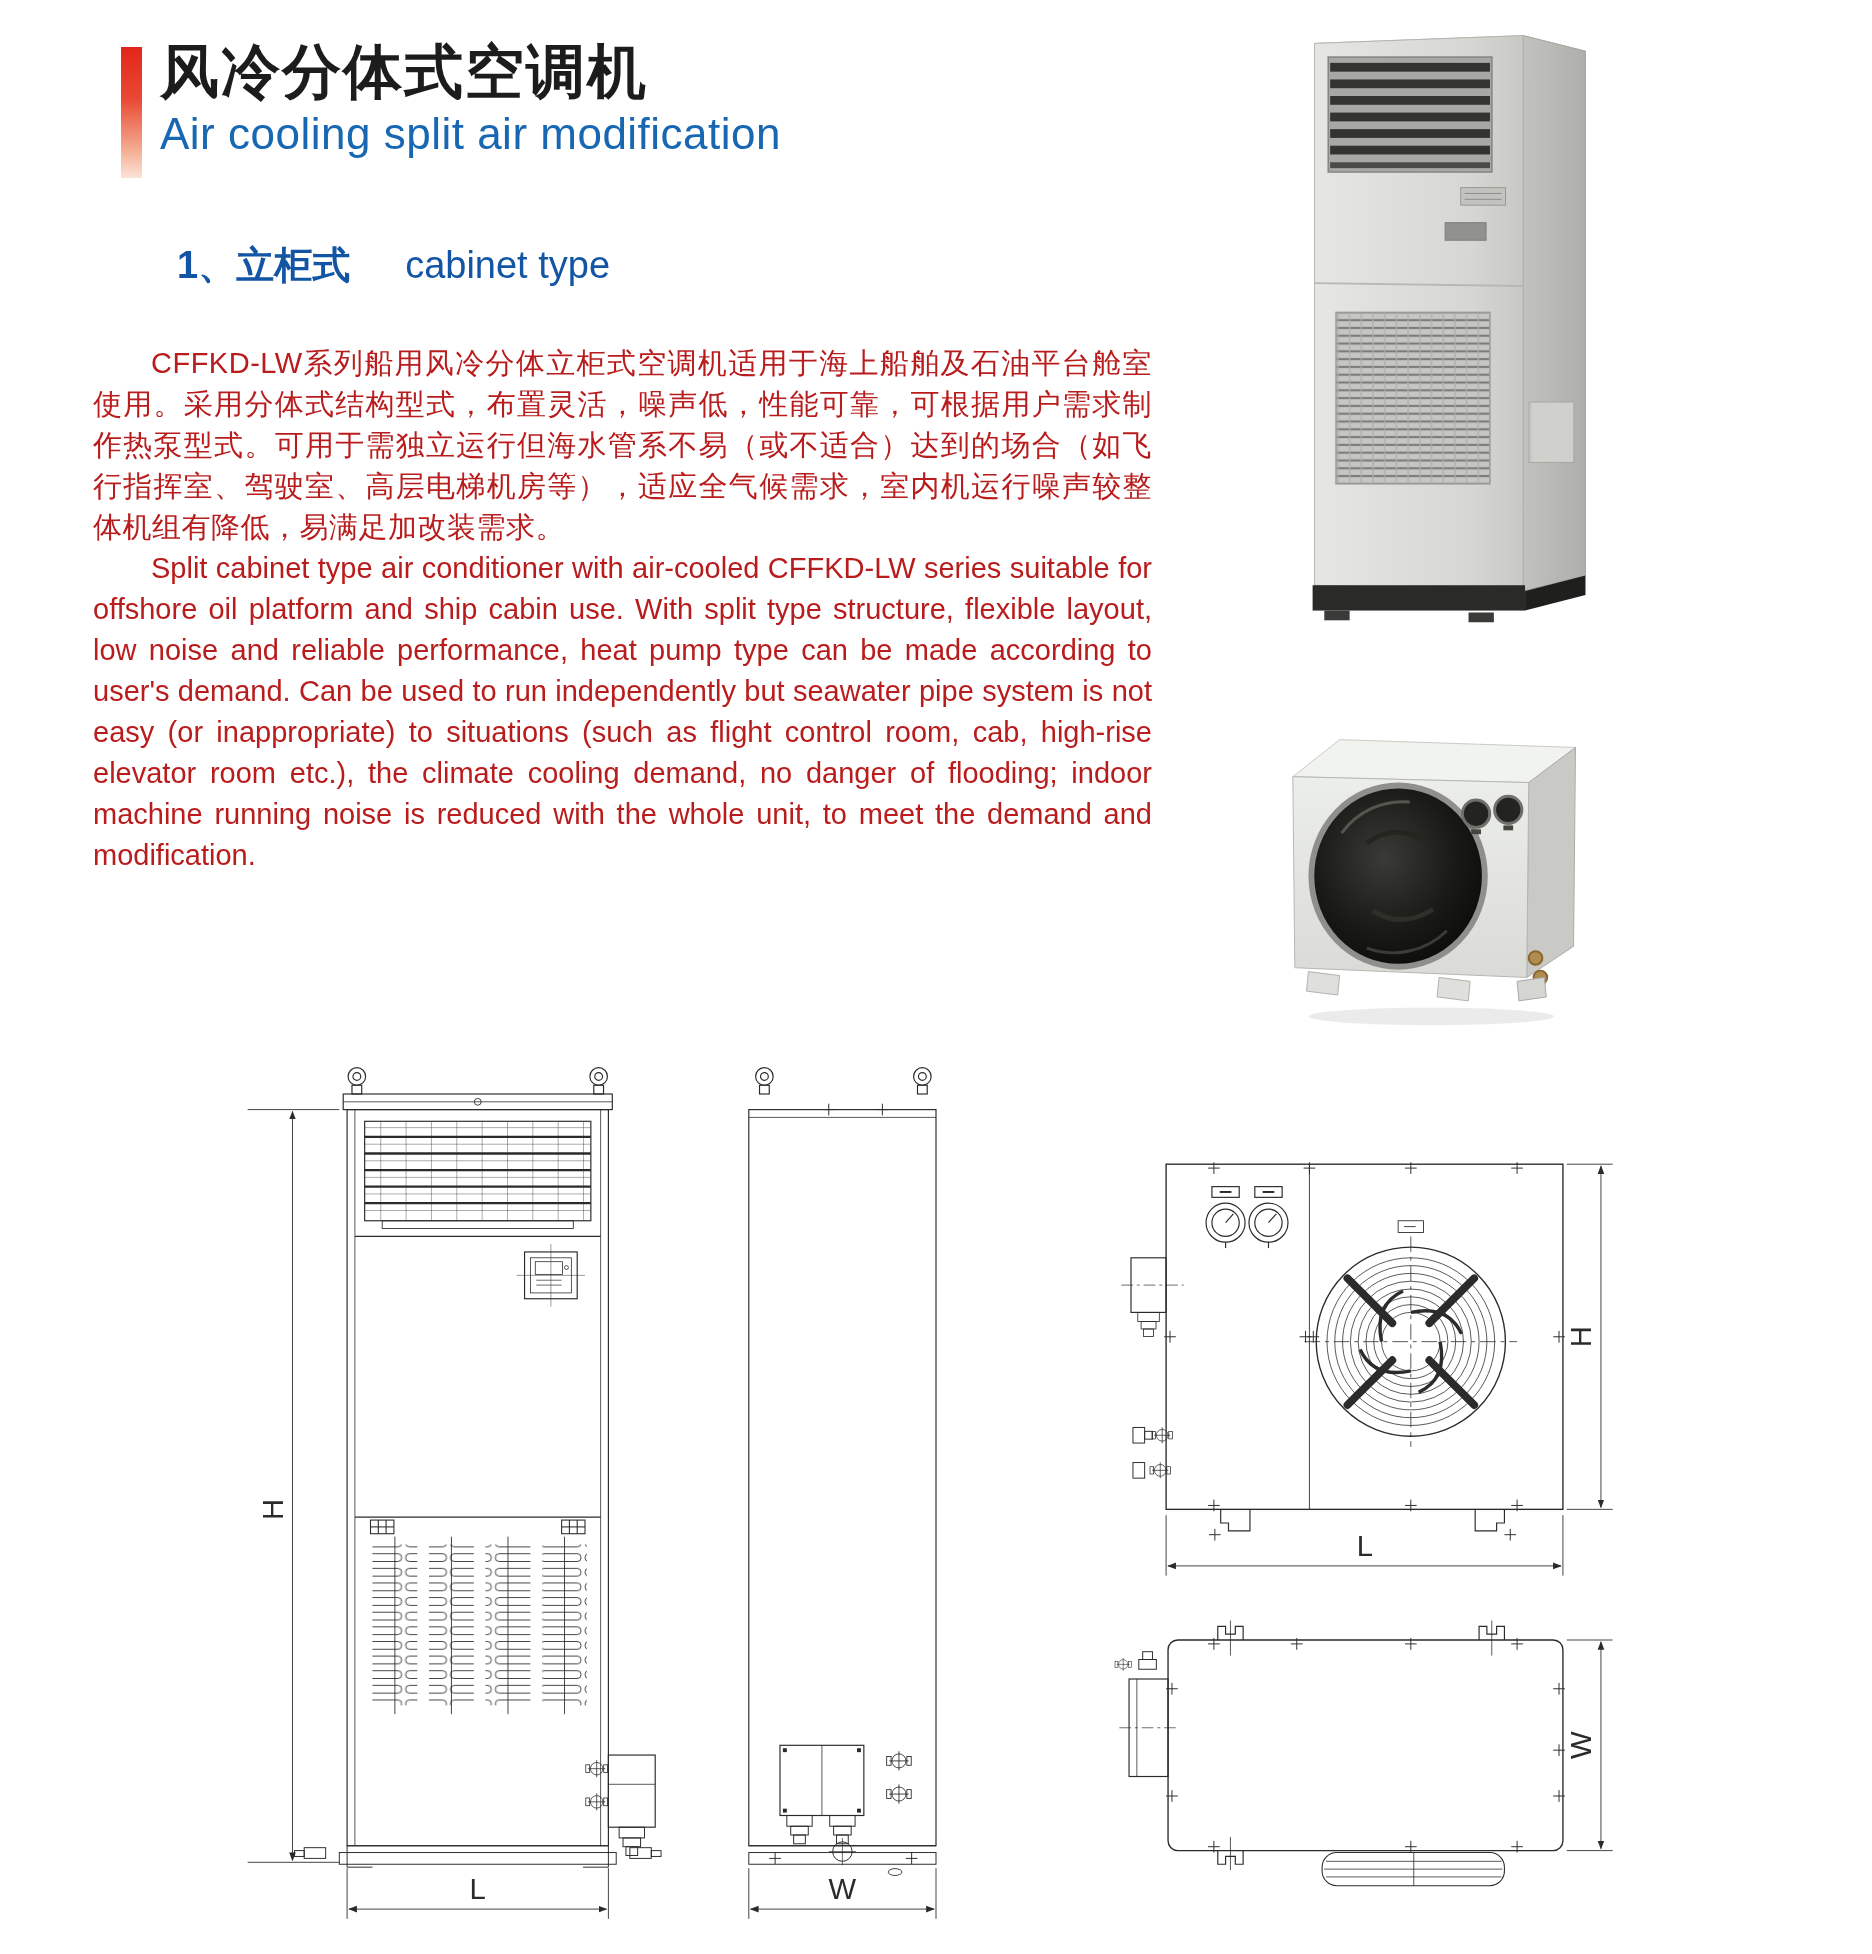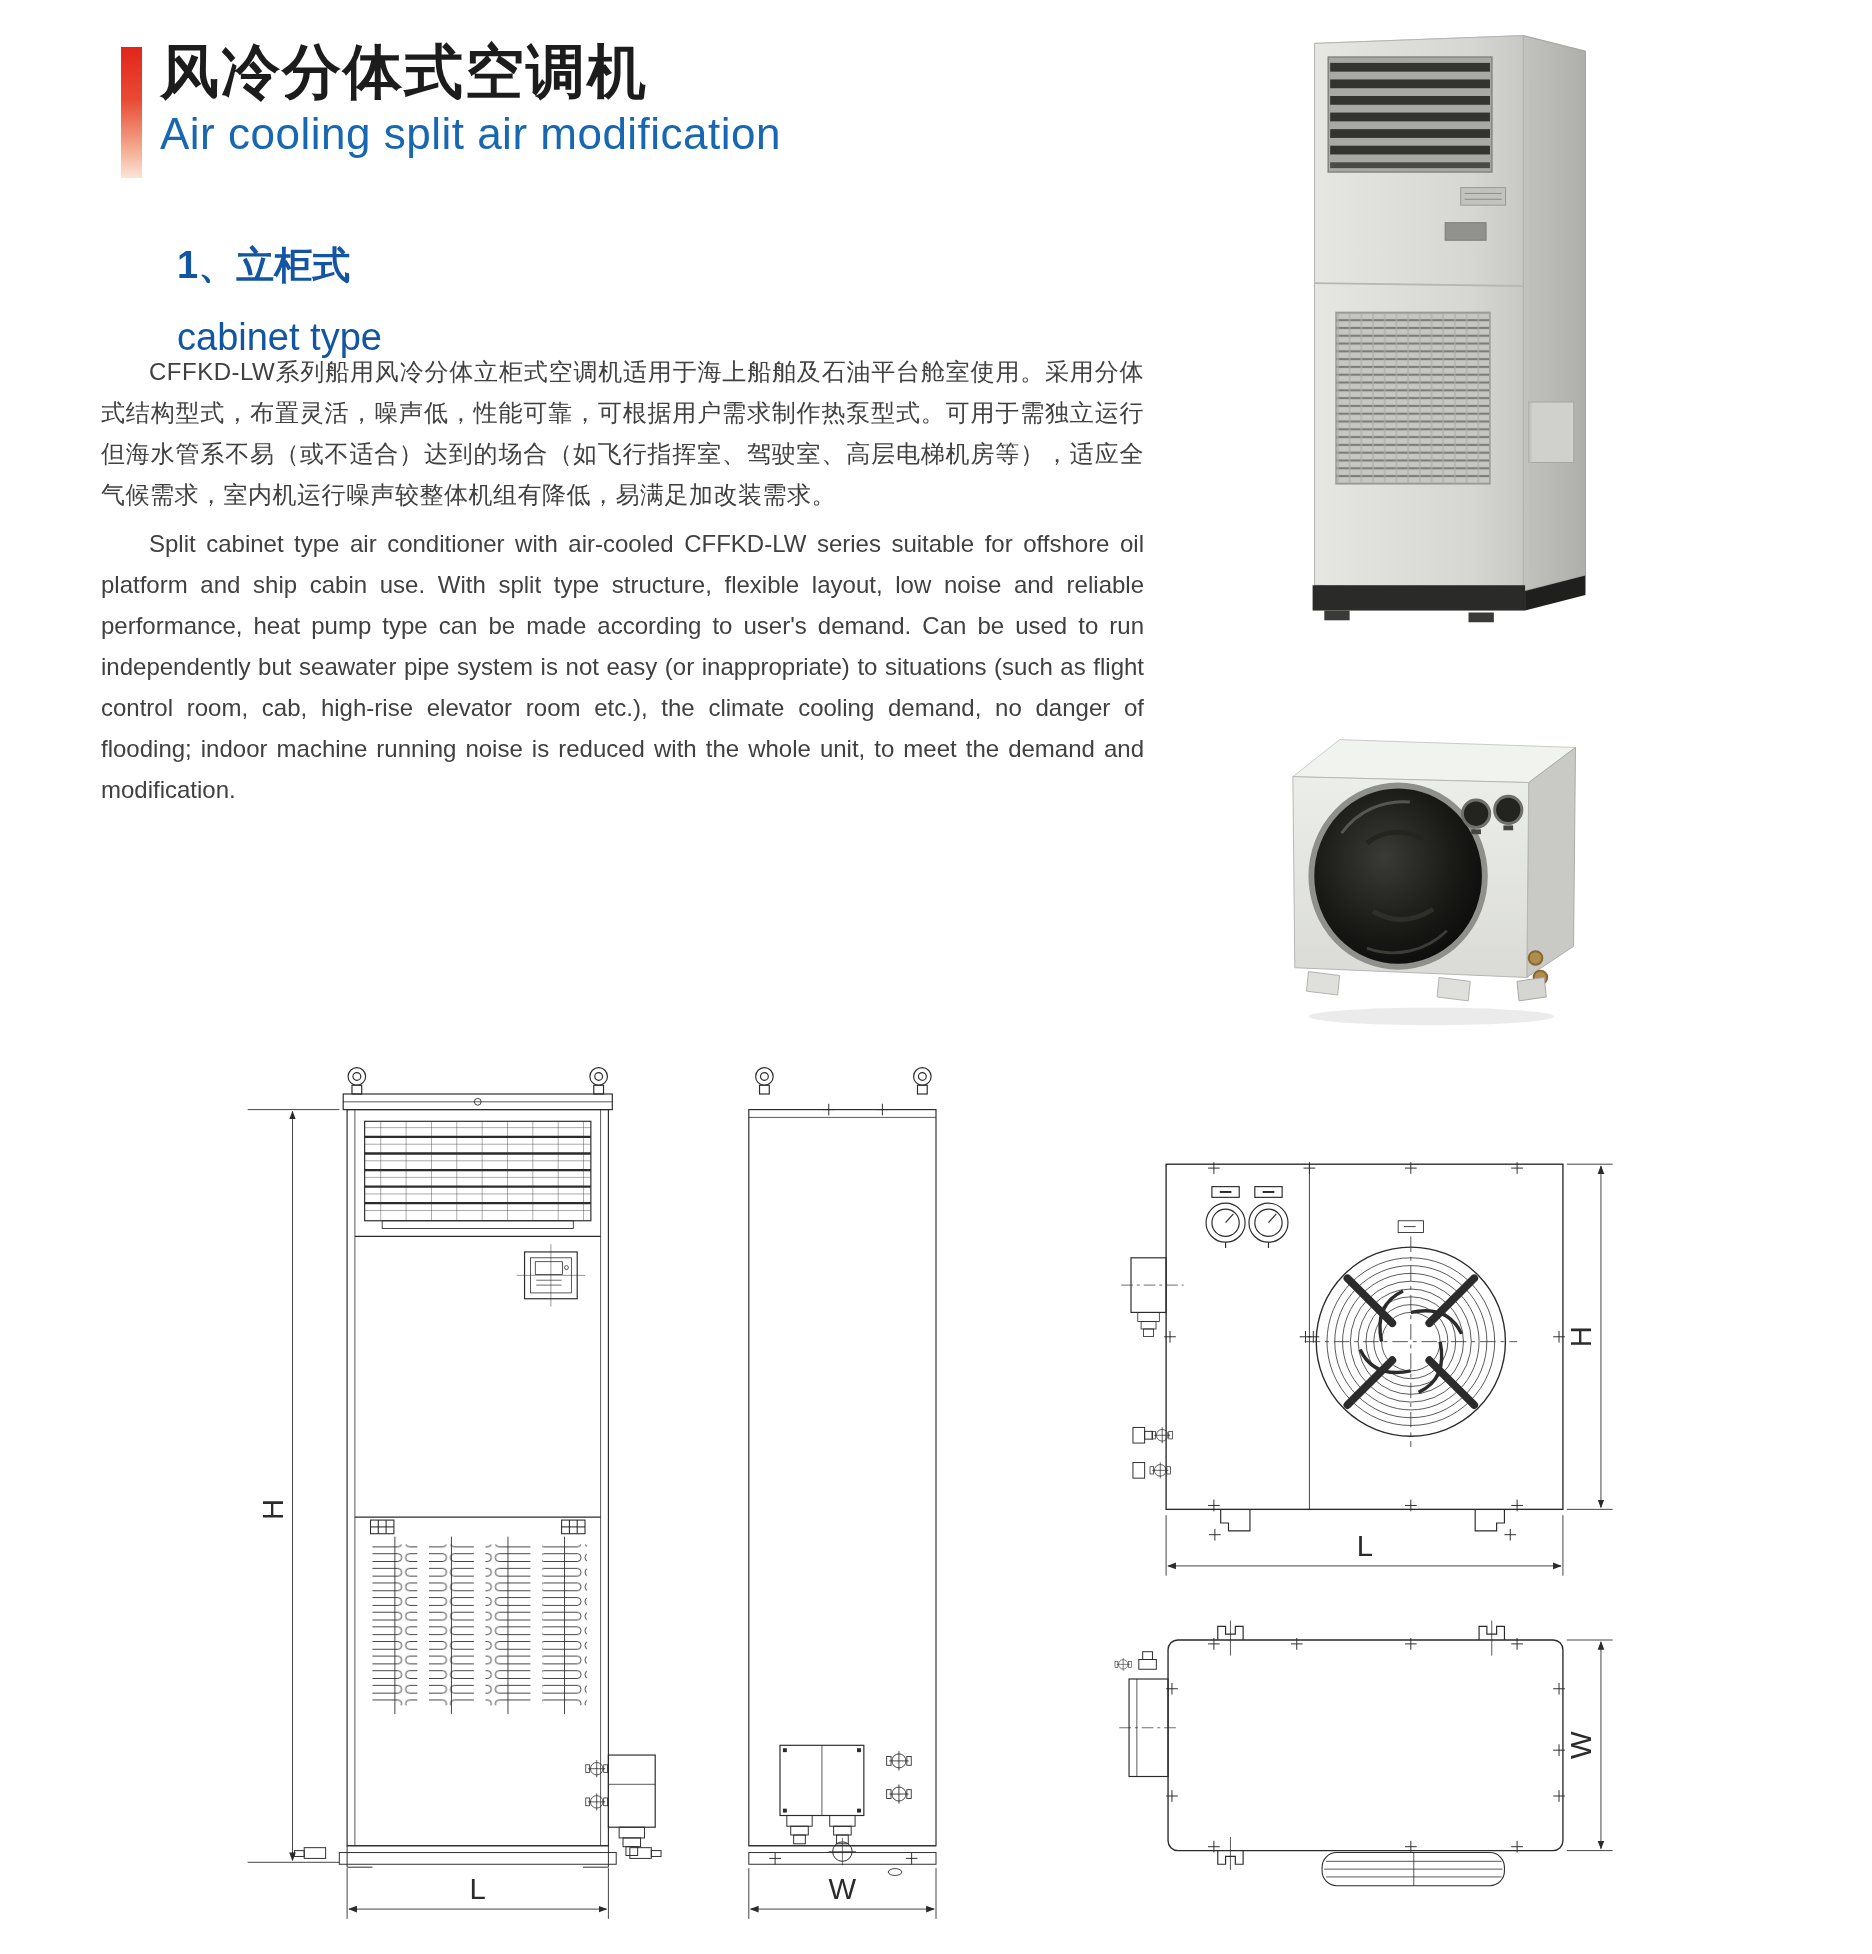--- a/index.html
+++ b/index.html
@@ -20,30 +20,30 @@
     font-size:59px;font-weight:700;letter-spacing:2px;
     color:#1c1c1c;white-space:nowrap;
   }
   .title-en{
     left:160px;top:109px;
     font-size:44px;font-weight:400;letter-spacing:0.5px;
     color:#1767b2;white-space:nowrap;
   }
   .section-heading{
     left:177px;top:240px;
-    display:flex;gap:25px;align-items:baseline;
-    font-size:38px;font-weight:600;color:#1355a5;white-space:nowrap;flex-direction:column;
+    display:flex;gap:55px;align-items:baseline;
+    font-size:38px;font-weight:600;color:#1355a5;white-space:nowrap;
   }
   .section-heading .en{font-weight:500;}
   .text-col{
     left:93px;top:343px;width:1059px;
   }
   .para{
-    margin:8px;text-align:justify;text-indent:2em;
-    font-size:24px;line-height:41px;color:#404040;
+    margin:0;text-align:justify;text-indent:2em;
+    font-size:29px;line-height:41px;color:#b91c1c;
   }
   .para.zh{letter-spacing:0.5px;}
   svg text{font-family:"Liberation Sans","DejaVu Sans",sans-serif;}
   .photo-svg{display:block;}
 </style>
 </head>
 <body>
 
 <div class="abs accent-bar"></div>
 <h1 class="abs title-zh">风冷分体式空调机</h1>

